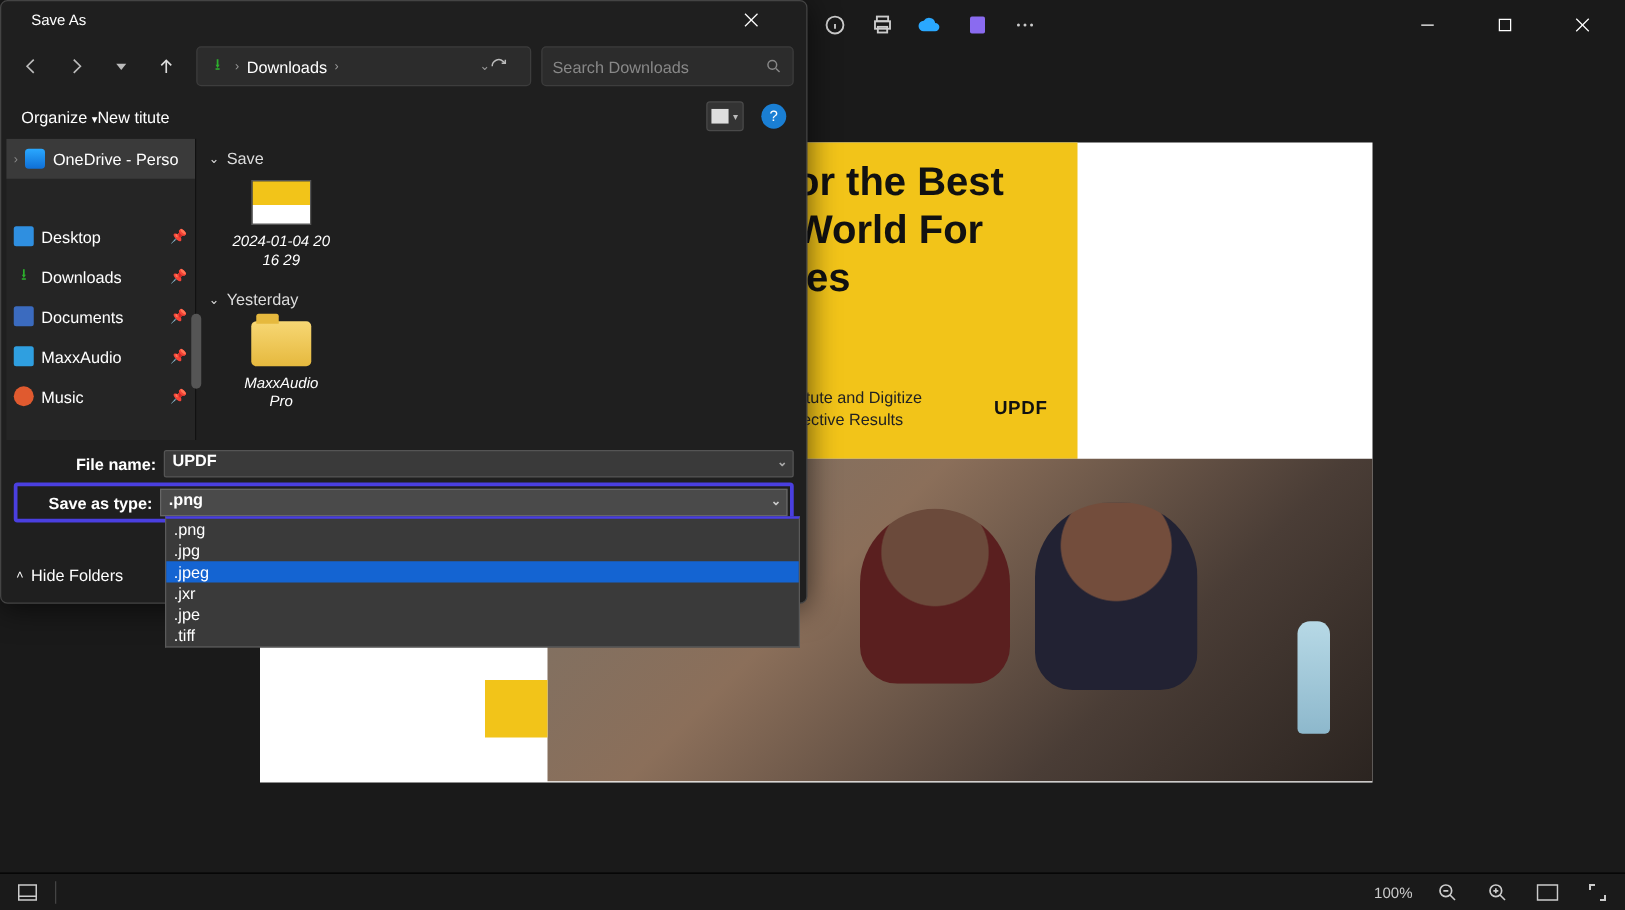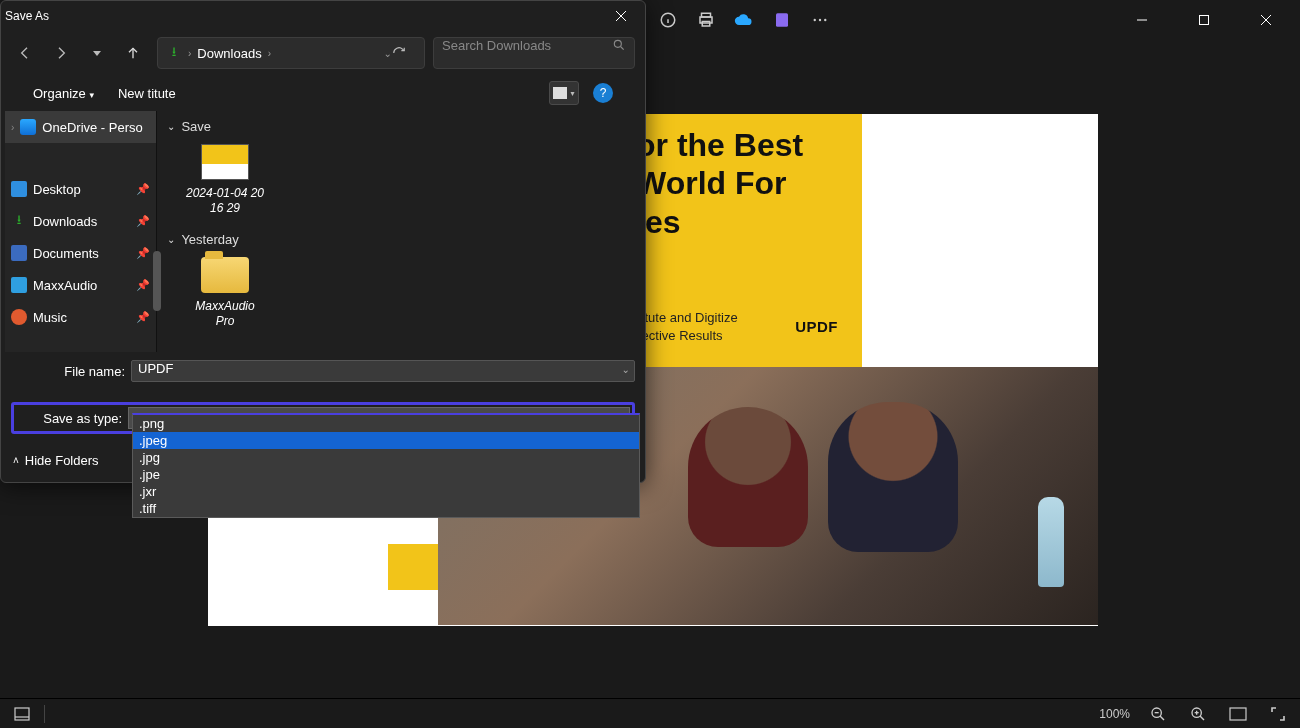--- a/index.html
+++ b/index.html
@@ -29,34 +29,34 @@
 .bottle { position:absolute; left:600px; top:130px; width:26px; height:90px; background:linear-gradient(#b7d9e6,#8db8cc); border-radius:10px 10px 4px 4px; }
 
 
 .statusbar { position: absolute; bottom: 0; left: 0; right: 0; height: 30px; display: flex; align-items: center; justify-content: space-between; padding: 0 10px; background: #1a1a1a; border-top: 1px solid #000; color: #ccc; font-size: 12px; }
 .statusbar .left { display:flex; align-items:center; gap:10px; }
 .statusbar .right { display: flex; align-items: center; gap: 16px; }
 .sep { width:1px; height:18px; background:#444; }
 
 
 .dialog { position: absolute; top: 0; left: 0; width: 646px; height: 483px; background: #1f1f1f; border: 1px solid #444; border-radius: 6px; box-shadow: 0 4px 24px rgba(0,0,0,.6); }
-.dlg-title { height: 30px; display:flex; align-items:center; justify-content:space-between; padding: 0 4px; font-size: 12px; }
+.dlg-title { height: 30px; display:flex; align-items:center; justify-content:space-between; padding: 0 24px; font-size: 12px; }
 .dlg-close { width: 40px; height: 28px; display:flex; align-items:center; justify-content:center; }
 
 .dlg-nav { height: 44px; display: flex; align-items: center; gap: 8px; padding: 0 10px; }
 .nav-arrow { width:28px; height:28px; display:flex; align-items:center; justify-content:center; color:#bbb; }
 .addrbar { flex: 0 0 268px; height: 32px; background: #2c2c2c; border:1px solid #3d3d3d; border-radius:4px; display:flex; align-items:center; padding:0 2px; margin-left:2px; }
 .addrbar .seg { display:flex; align-items:center; gap:4px; font-size:13px; padding:0 6px; }
 .addrbar .spacer { flex:1; }
 .addrbar .chev { color:#999; font-size:10px; }
 .addrbar .refresh { width:30px; text-align:center; color:#bbb; }
-.search { flex:1; height:32px; background:#2c2c2c; border:1px solid #3d3d3d; border-radius:4px; display:flex; padding:0 8px; color:#888; font-size:13px; }
+.search { flex:1; height:32px; background:#2c2c2c; border:1px solid #3d3d3d; border-radius:4px; display:flex; align-items:center; padding:0 8px; color:#888; font-size:13px; }
 .search .glass { margin-left:auto; }
 
-.dlg-toolbar { height: 36px; display:flex; align-items:center; padding: 0 32px; gap: 24px; font-size: 13px; }
+.dlg-toolbar { height: 36px; display:flex; align-items:center; padding: 0 16px; font-size: 13px; }
 .dlg-toolbar .right { margin-left:auto; display:flex; align-items:center; gap:14px; }
 .view-btn { width:30px; height:24px; background:#333; border:1px solid #4a4a4a; border-radius:3px; display:flex; align-items:center; justify-content:center; }
 .help-btn { width:20px; height:20px; border-radius:50%; background:#1a7fd4; color:#fff; font-size:12px; display:flex; align-items:center; justify-content:center; }
 
 .dlg-body { position: absolute; top: 110px; bottom: 130px; left: 4px; right: 4px; display:flex; }
 .tree { width: 152px; background:#252525; border-right:1px solid #111; overflow:hidden; font-size:13px; }
 .tree-row { display:flex; align-items:center; height:32px; padding:0 6px; gap:6px; }
 .tree-row.sel { background:#3a3a3a; }
 .pin { margin-left:auto; color:#bbb; font-size:11px; }
 .ico { width:16px; height:16px; display:inline-flex; align-items:center; justify-content:center; }
@@ -71,21 +71,21 @@
 .files { flex:1; padding: 4px 10px; font-size: 13px; overflow:hidden; }
 .group-h { display:flex; align-items:center; gap:6px; color:#ddd; padding:4px 0; }
 .thumbs { display:flex; gap:20px; padding: 6px 0 12px 18px; font-style: italic; }
 .thumb { width:80px; text-align:center; }
 .thumb .img { width:48px; height:36px; margin:0 auto 6px; background:linear-gradient(#f2c419 0 55%,#fff 55% 100%); border:1px solid #555; }
 .thumb .folder { width:48px; height:36px; margin:0 auto 6px; background:linear-gradient(#f7d774,#e6b93e); border-radius:4px; position:relative; }
 .thumb .folder:before { content:""; position:absolute; top:-6px; left:4px; width:18px; height:8px; background:#e6b93e; border-radius:2px 2px 0 0; }
 .thumb .cap { font-size:12px; line-height:1.25; }
 
 .dlg-bottom { position:absolute; left:0; right:0; bottom:0; height:130px; padding: 8px 10px; }
-.field-row { display:flex; align-items:center; margin-bottom:20px; }
+.field-row { display:flex; align-items:center; margin-bottom:4px;font-weight:bold; }
 .field-row label { width:120px; text-align:right; font-size:13px; padding-right:6px; }
 .text-input { flex:1; height:22px; background:#3a3a3a; border:1px solid #555; border-radius:2px; padding:0 6px; font-size:13px; color:#fff; position:relative; }
 .text-input .dd { position:absolute; right:4px; top:3px; color:#aaa; font-size:10px; }
 .type-wrap { border:3px solid #4a3fe0; border-radius:3px; padding:2px; display:flex; align-items:center; }
 .type-wrap label { width:112px; }
 .type-sel { flex:1; height:22px; background:#4a4a4a; border:1px solid #666; font-size:13px; padding:0 6px; position:relative; color:#fff; }
 .type-sel .dd { position:absolute; right:4px; top:3px; color:#ccc; font-size:10px; }
 
 .hide-folders { position:absolute; left:12px; bottom:14px; font-size:13px; display:flex; align-items:center; gap:6px; }
 
@@ -368,18 +368,18 @@
     </div>
     <div class="hide-folders">
       <span style="font-size:10px">˄</span>
       <span>Hide Folders</span>
     </div>
   </div>
 </div>
 
 <div class="dropdown" id="type-dropdown">
     <div class="opt">.png</div>
+    <div class="opt">.jpg</div>
     <div class="opt hover">.jpeg</div>
-    <div class="opt">.jpg</div>
+    <div class="opt">.jxr</div>
     <div class="opt">.jpe</div>
-    <div class="opt">.jxr</div>
     <div class="opt">.tiff</div>
   </div>
 
 </body></html>

